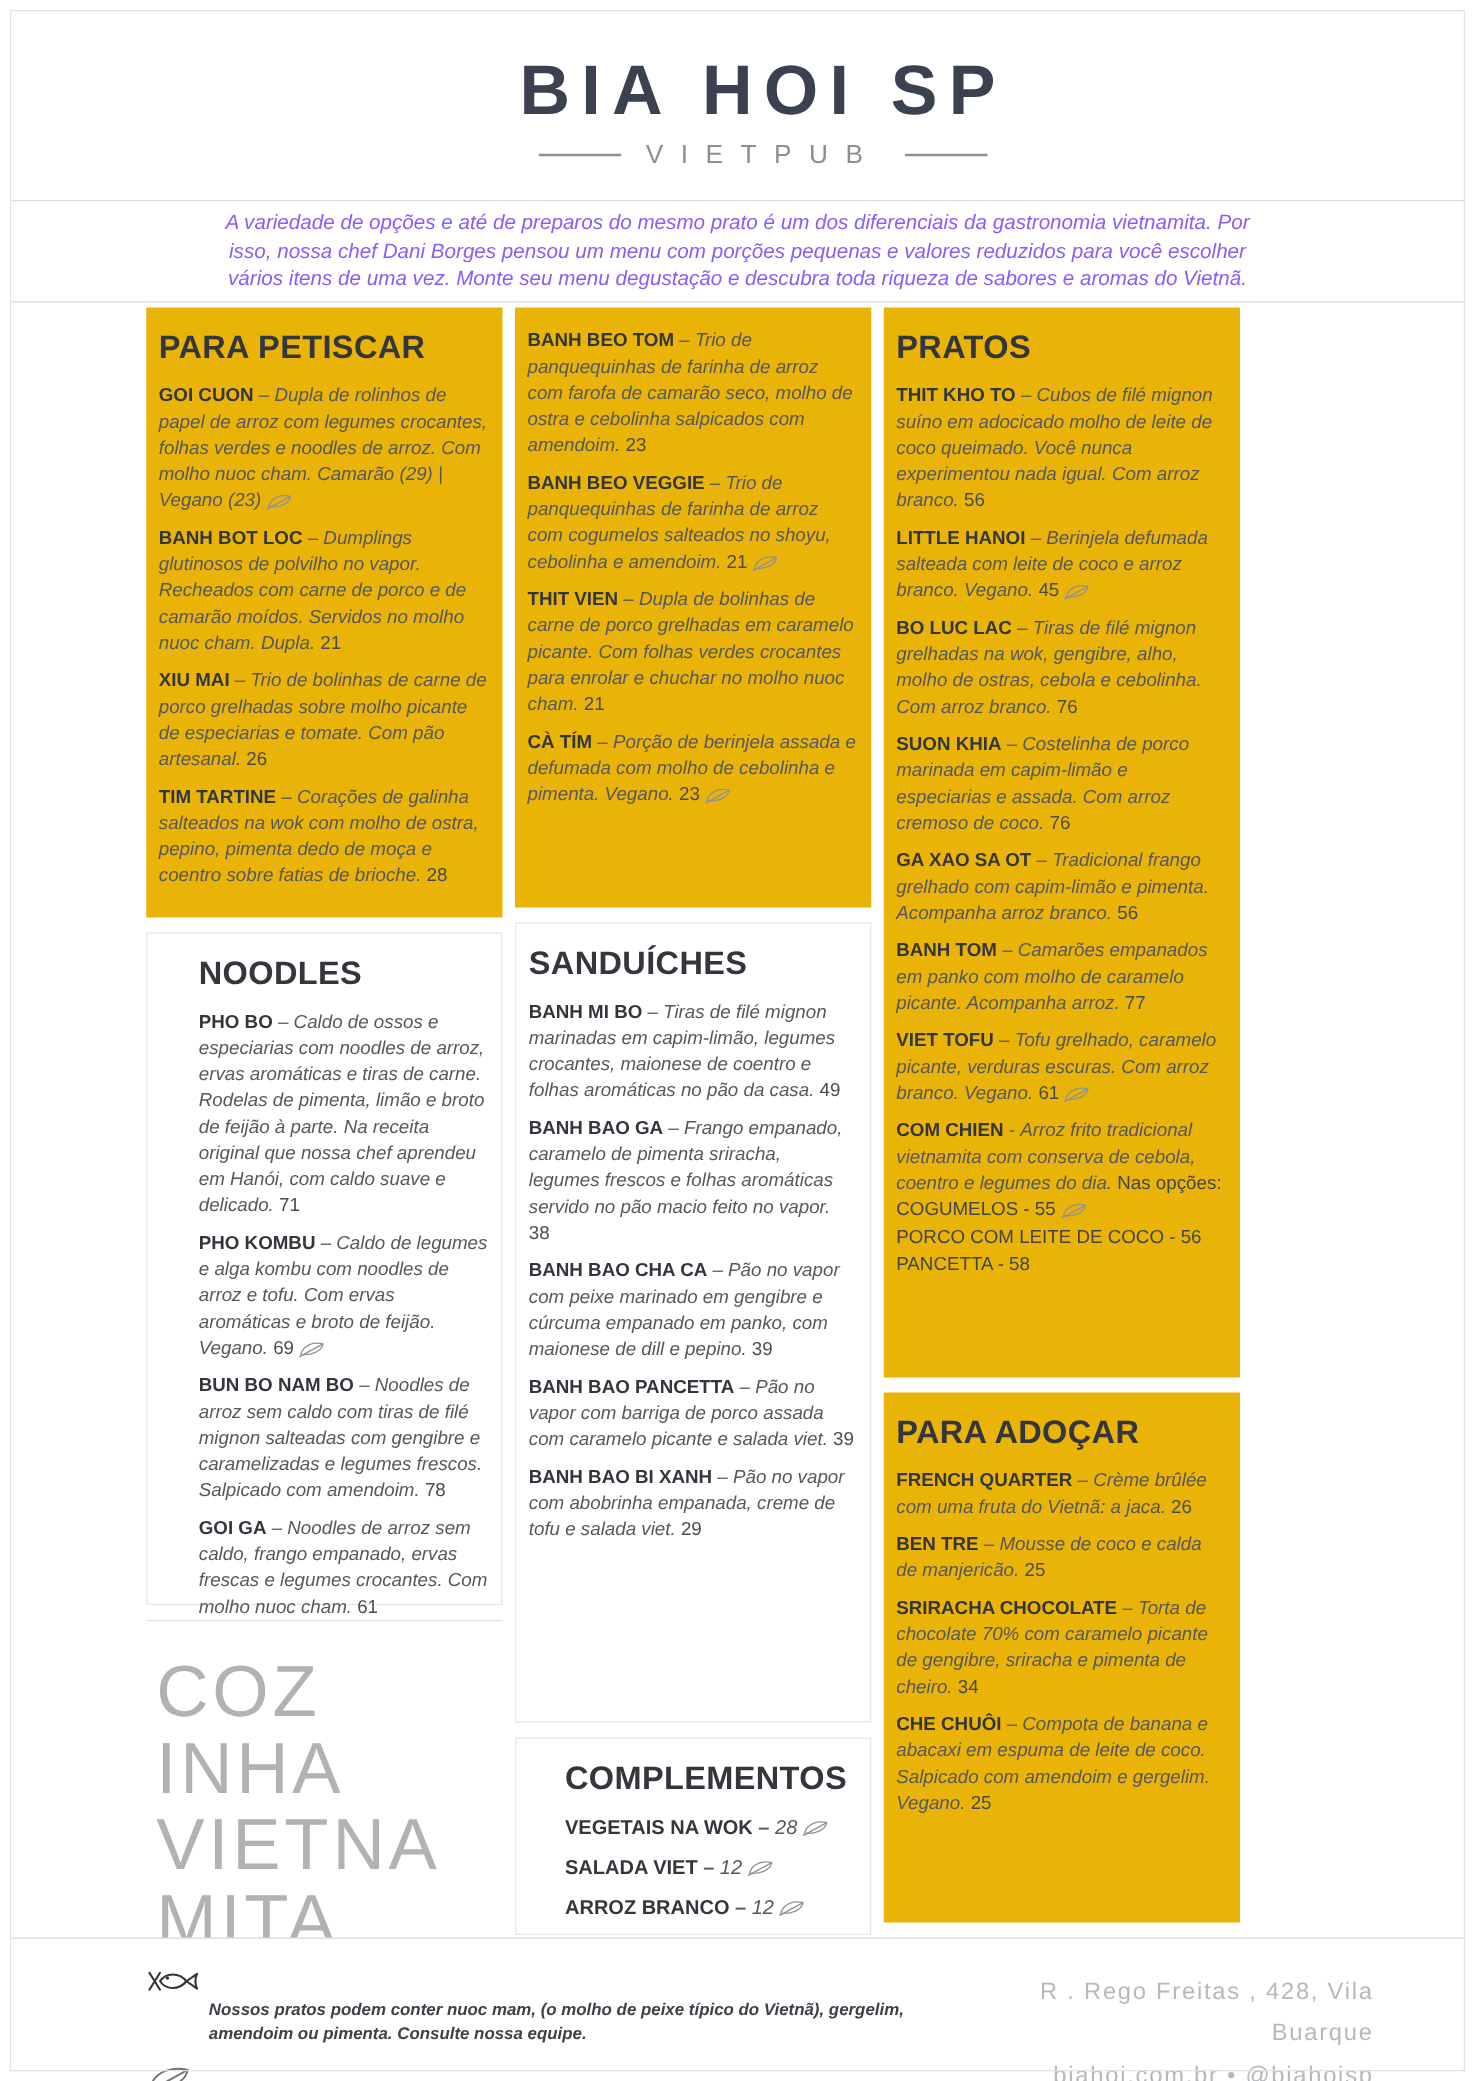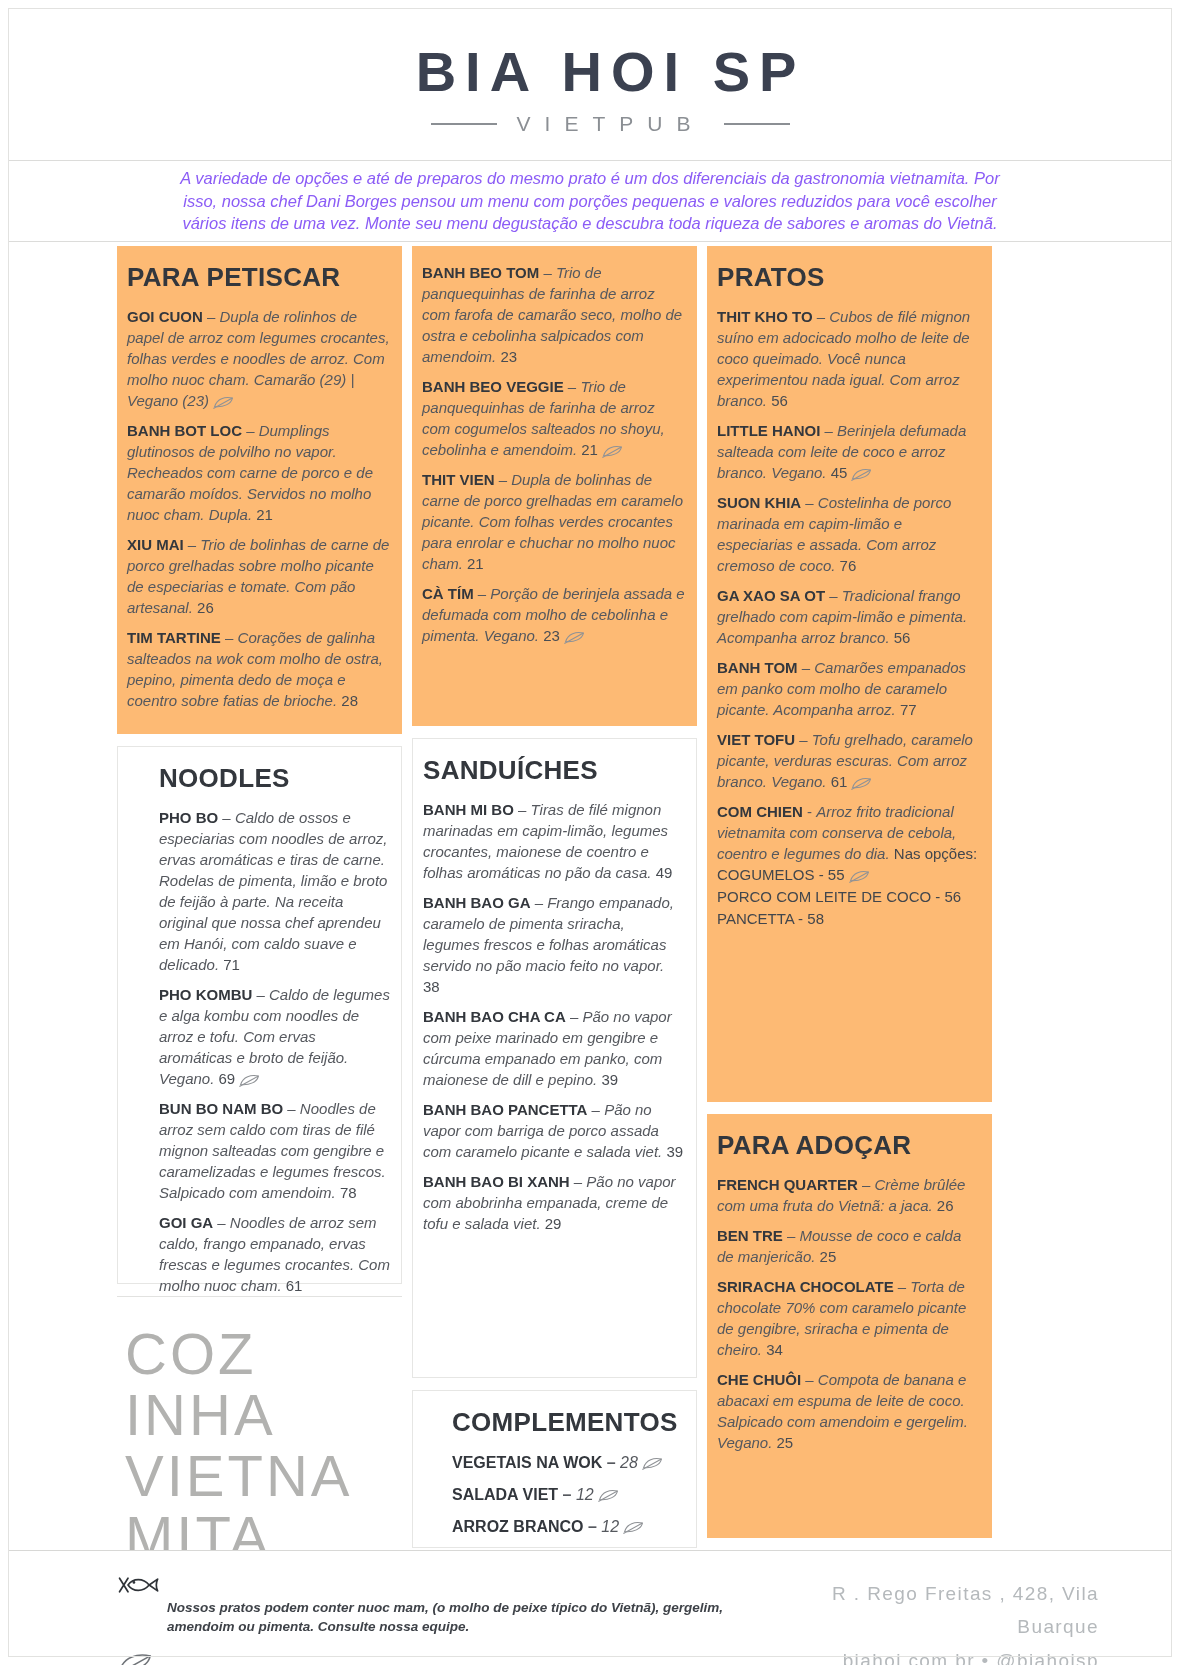--- a/index.html
+++ b/index.html
@@ -17,21 +17,21 @@
   .rule{height:1px;background:#dcdcda;margin:0 9px;}
 
   
   .intro{height:80px;display:flex;align-items:center;justify-content:center;}
   .intro p{width:850px;margin:0;text-align:center;font-style:italic;font-size:16.5px;line-height:1.38;color:#8b5cf6;}
 
   
   .main{display:flex;gap:10px;padding:4px 0 0 117px;height:1308px;box-sizing:border-box;overflow:hidden;}
   .column{width:285px;flex:0 0 285px;display:flex;flex-direction:column;}
   .section{box-sizing:border-box;padding:16px 11px 8px 10px;margin-bottom:12px;}
-  .section.gray{background:#fdba74;}
+  .section.gray{background:#eab308;}
   .section.white{border:1px solid #e6e6e4;background:#fff;}
   .section-title{margin:0 0 13px;font-size:26px;font-weight:700;color:#33373d;letter-spacing:.3px;}
   .item{margin:0 0 9px;font-size:15px;line-height:21px;}
   .item-name{font-weight:700;color:#33373d;}
   .item-sep{color:#55585e;}
   .item-desc{font-style:italic;color:#55585e;}
   .item-note{color:#42464c;}
   .item-price{color:#494d53;}
   .option{font-size:15px;line-height:22px;color:#42464c;}
   .simple-item{margin:0 0 8px;font-size:16px;line-height:24px;font-weight:700;color:#33373d;}
@@ -147,20 +147,21 @@
         </section>
       </div>
       <div class="column">
         <section class="section gray sec-pratos">
           <h2 class="section-title">PRATOS</h2>
           <div class="item"><span class="item-name">THIT KHO TO</span> <span class="item-sep">–</span> <span class="item-desc">Cubos de filé mignon suíno em adocicado molho de leite de coco queimado. Você nunca experimentou nada igual. Com arroz branco.</span> <span class="item-price">56</span></div>
           <div class="item"><span class="item-name">LITTLE HANOI</span> <span class="item-sep">–</span> <span class="item-desc">Berinjela defumada salteada com leite de coco e arroz branco. Vegano.</span> <span class="item-price">45</span><svg class="leaf" width="21" height="15" viewBox="0 0 26 18" fill="none" stroke="#8f9296" stroke-width="1.3">
               <path d="M2 14 C5 4 15 1.5 24 3.5 C22.5 11 13 15 2 14 Z"></path>
               <path d="M0.5 16.5 L24 3.5"></path>
             </svg></div>
+          <div class="item"><span class="item-name">BO LUC LAC</span> <span class="item-sep">–</span> <span class="item-desc">Tiras de filé mignon grelhadas na wok, gengibre, alho, molho de ostras, cebola e cebolinha. Com arroz branco.</span> <span class="item-price">76</span></div>
           <div class="item"><span class="item-name">SUON KHIA</span> <span class="item-sep">–</span> <span class="item-desc">Costelinha de porco marinada em capim-limão e especiarias e assada. Com arroz cremoso de coco.</span> <span class="item-price">76</span></div>
           <div class="item"><span class="item-name">GA XAO SA OT</span> <span class="item-sep">–</span> <span class="item-desc">Tradicional frango grelhado com capim-limão e pimenta. Acompanha arroz branco.</span> <span class="item-price">56</span></div>
           <div class="item"><span class="item-name">BANH TOM</span> <span class="item-sep">–</span> <span class="item-desc">Camarões empanados em panko com molho de caramelo picante. Acompanha arroz.</span> <span class="item-price">77</span></div>
           <div class="item"><span class="item-name">VIET TOFU</span> <span class="item-sep">–</span> <span class="item-desc">Tofu grelhado, caramelo picante, verduras escuras. Com arroz branco. Vegano.</span> <span class="item-price">61</span><svg class="leaf" width="21" height="15" viewBox="0 0 26 18" fill="none" stroke="#8f9296" stroke-width="1.3">
               <path d="M2 14 C5 4 15 1.5 24 3.5 C22.5 11 13 15 2 14 Z"></path>
               <path d="M0.5 16.5 L24 3.5"></path>
             </svg></div>
           <div class="item"><span class="item-name">COM CHIEN</span> <span class="item-sep">-</span> <span class="item-desc">Arroz frito tradicional vietnamita com conserva de cebola, coentro e legumes do dia.</span> <span class="item-note">Nas opções:</span><div class="option"><span class="option-label">COGUMELOS - 55</span><svg class="leaf" width="21" height="15" viewBox="0 0 26 18" fill="none" stroke="#8f9296" stroke-width="1.3">
                 <path d="M2 14 C5 4 15 1.5 24 3.5 C22.5 11 13 15 2 14 Z"></path>
                 <path d="M0.5 16.5 L24 3.5"></path>

